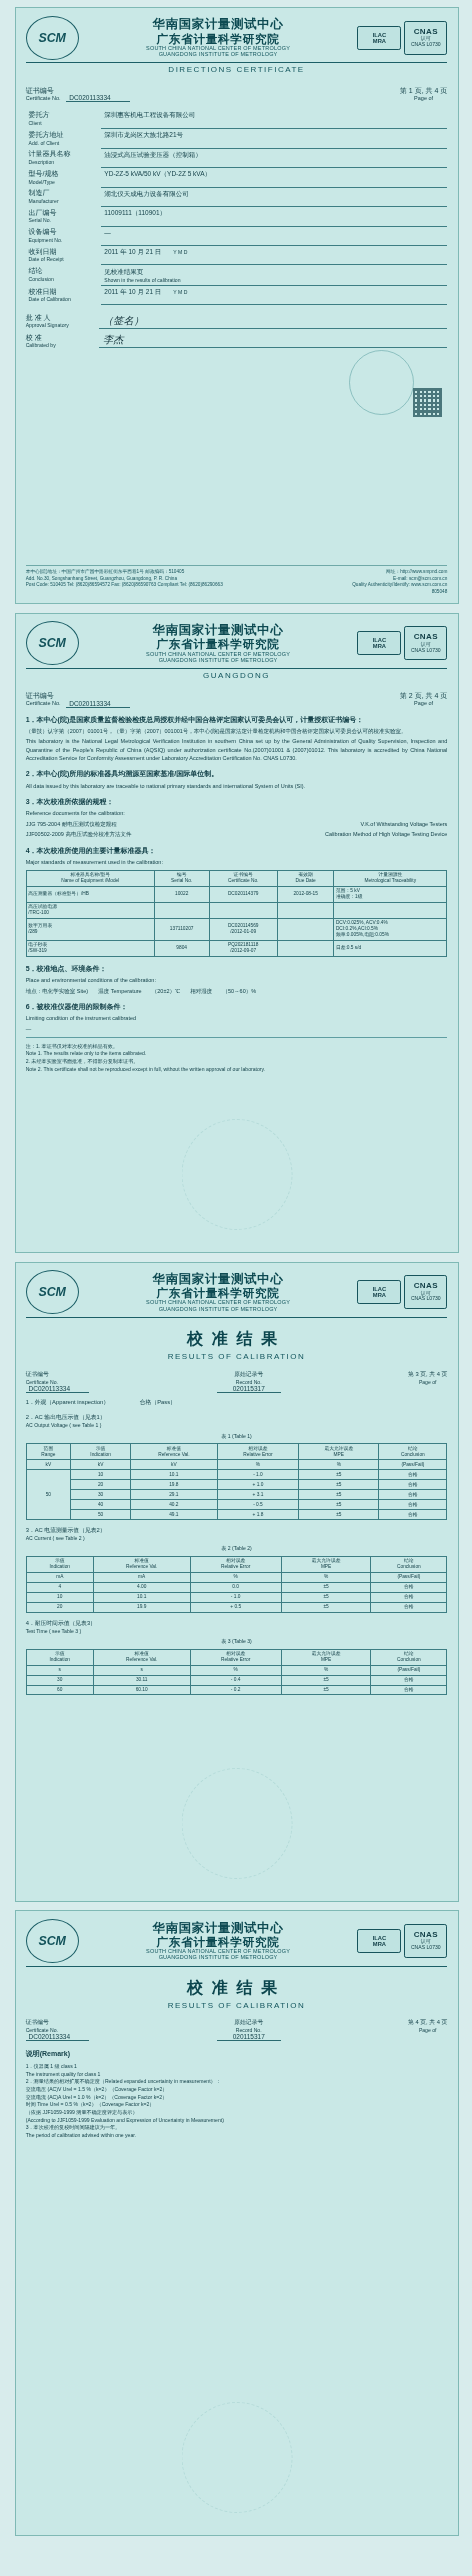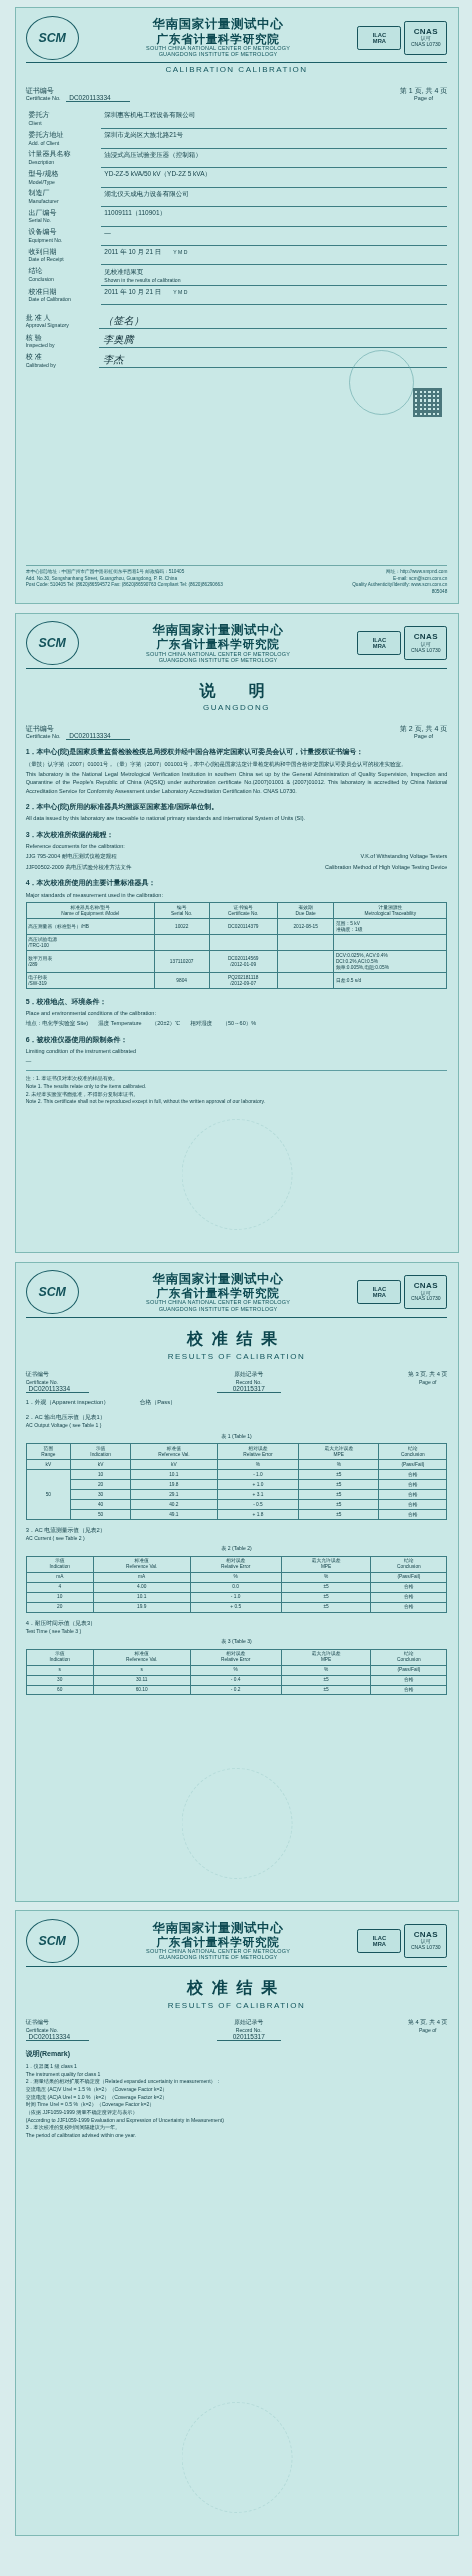--- a/index.html
+++ b/index.html
@@ -83,21 +83,21 @@
         <span>MRA</span>
       </div>
       <div class="cnas">
         <span class="big">CNAS</span>
         <span>认可</span>
         <span>CNAS L0730</span>
       </div>
     </div>
   </div>
 
-  <div class="title-en">CALIBRATION CALIBRATION</div>
+  <div class="title-en">DIRECTIONS CERTIFICATE</div>
 
   <div class="meta">
     <div class="lbl">
       <div class="meta-cn">证书编号</div>
       <div class="meta-en">Certificate No.</div>
     </div>
     <div style="flex:1;margin:0 5.8px;">
       <span class="val">DC020113334</span>
     </div>
     <div class="lbl center">
@@ -191,29 +191,20 @@
     </table>
 
   <div class="sign-block">
     <div class="sign-row">
       <div class="sign-lab">
         <div class="cn">批 准 人</div>
         <div class="en">Approval Signatory</div>
       </div>
       <div class="sign-line">
         <span class="sig">（签名）</span>
-      </div>
-    </div>
-    <div class="sign-row">
-      <div class="sign-lab">
-        <div class="cn">核 验</div>
-        <div class="en">Inspected by</div>
-      </div>
-      <div class="sign-line">
-        <span class="sig">李奥腾</span>
       </div>
     </div>
     <div class="sign-row">
       <div class="sign-lab">
         <div class="cn">校 准</div>
         <div class="en">Calibrated by</div>
       </div>
       <div class="sign-line">
         <span class="sig">李杰</span>
       </div>
@@ -258,21 +249,20 @@
         <span>MRA</span>
       </div>
       <div class="cnas">
         <span class="big">CNAS</span>
         <span>认可</span>
         <span>CNAS L0730</span>
       </div>
     </div>
   </div>
 
-  <div class="title-cn sm">说　明</div>
   <div class="title-en">GUANGDONG</div>
 
   <div class="meta">
     <div class="lbl">
       <div class="meta-cn">证书编号</div>
       <div class="meta-en">Certificate No.</div>
     </div>
     <div style="flex:1;margin:0 5.8px;">
       <span class="val">DC020113334</span>
     </div>

